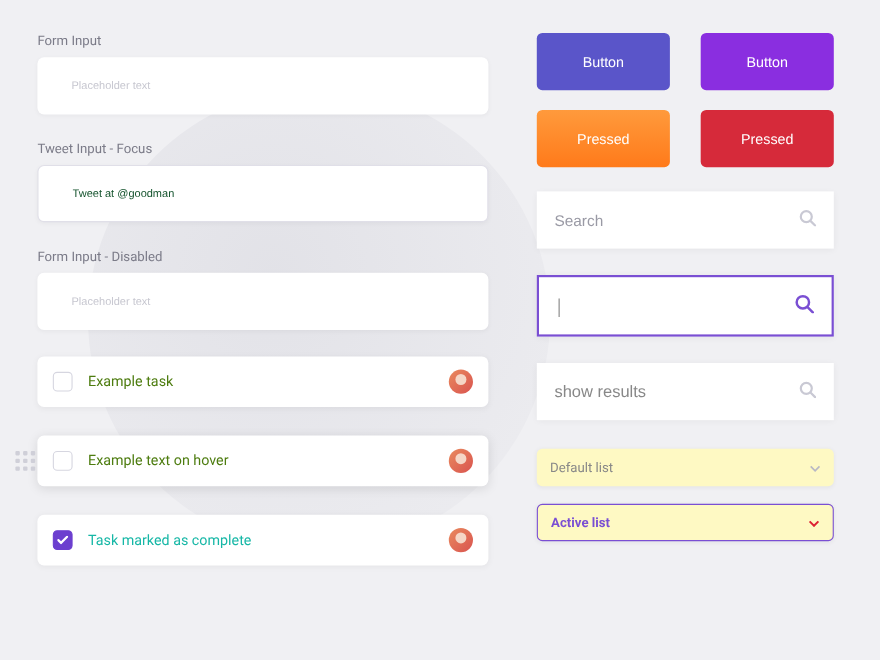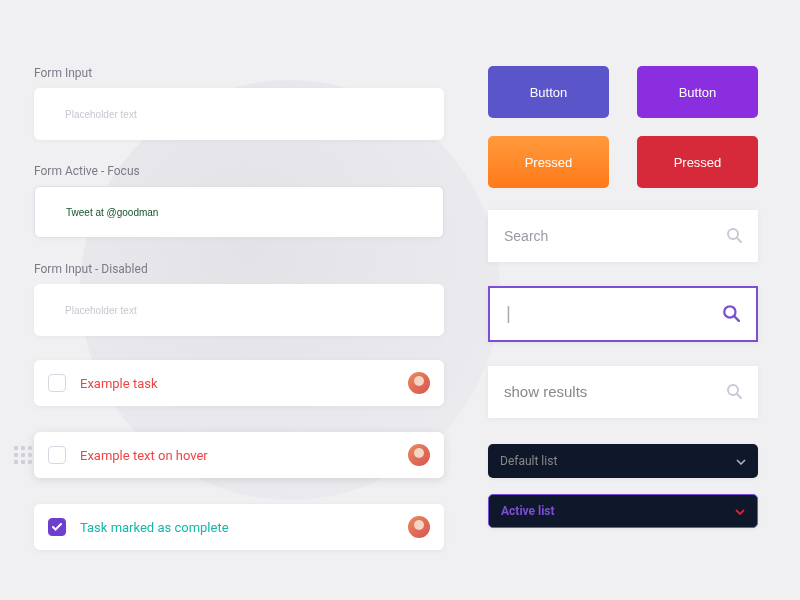--- a/index.html
+++ b/index.html
@@ -18,21 +18,20 @@
     background: radial-gradient(circle at 40% 40%, rgba(200,200,210,0.35), rgba(200,200,210,0.05));
     left: 80px; top: 80px;
     z-index: 0;
   }
   .wrap {
     position: relative;
     z-index: 1;
     display: flex;
     padding: 30px 34px 20px 34px;
     gap: 44px;
-    margin-top: 36px;
   }
   .col-left { flex: 0 0 410px; }
   .col-right { flex: 0 0 270px; }
 
   .label {
     font-size: 12px;
     color: #7b7b88;
     margin-bottom: 8px;
   }
   .input {
@@ -70,21 +69,21 @@
     border-radius:4px;
     margin-right:14px;
     flex-shrink:0;
   }
   .checkbox.checked {
     background:#6c3fcf;
     border-color:#6c3fcf;
     display:flex; align-items:center; justify-content:center;
   }
   .checkbox.checked svg { display:block; }
-  .task-text { font-size:13px; color:#ef4444; }
+  .task-text { font-size:13px; color:#4d7c0f; }
   .task-text.done { color:#16b7a6; }
   .avatar {
     width:22px; height:22px; border-radius:50%;
     margin-left:auto;
     background: linear-gradient(135deg,#e98a5e,#d9534f);
     position:relative;
     overflow:hidden;
   }
   .avatar::after{
     content:""; position:absolute; left:6px; top:4px;
@@ -130,21 +129,21 @@
     border:2px solid #7a4fd3;
     height:56px;
   }
   .search.focus .mag { color:#7a4fd3; }
   .search.results input::placeholder { color:#888; font-size:15px; }
 
   .caret-bar { color:#aaa; font-size:20px; line-height:1; }
 
   .select {
     width:100%; height:34px;
-    background:#0f172a; border-radius:5px;
+    background:#fef9c3; border-radius:5px;
     display:flex; align-items:center;
     padding:0 12px;
     font-size:12px; color:#888;
     margin-top:26px;
     box-shadow:0 1px 4px rgba(0,0,0,0.05);
   }
   .select .chev { margin-left:auto; color:#b8b8c4; }
   .select.active {
     border:1.5px solid #7a4fd3;
     color:#7a4fd3;
@@ -160,21 +159,21 @@
 
 <div class="wrap">
   <div class="col-left">
 
     <div class="block">
       <div class="label">Form Input</div>
       <input class="input" placeholder="Placeholder text" style="">
     </div>
 
     <div class="block">
-      <div class="label">Form Active - Focus</div>
+      <div class="label">Tweet Input - Focus</div>
       <input class="input focus" value="Tweet at @goodman" style="">
     </div>
 
     <div class="block">
       <div class="label">Form Input - Disabled</div>
       <input class="input disabled" disabled="" placeholder="Placeholder text" style="">
     </div>
 
     <div class="task">
       <div class="checkbox"></div>

